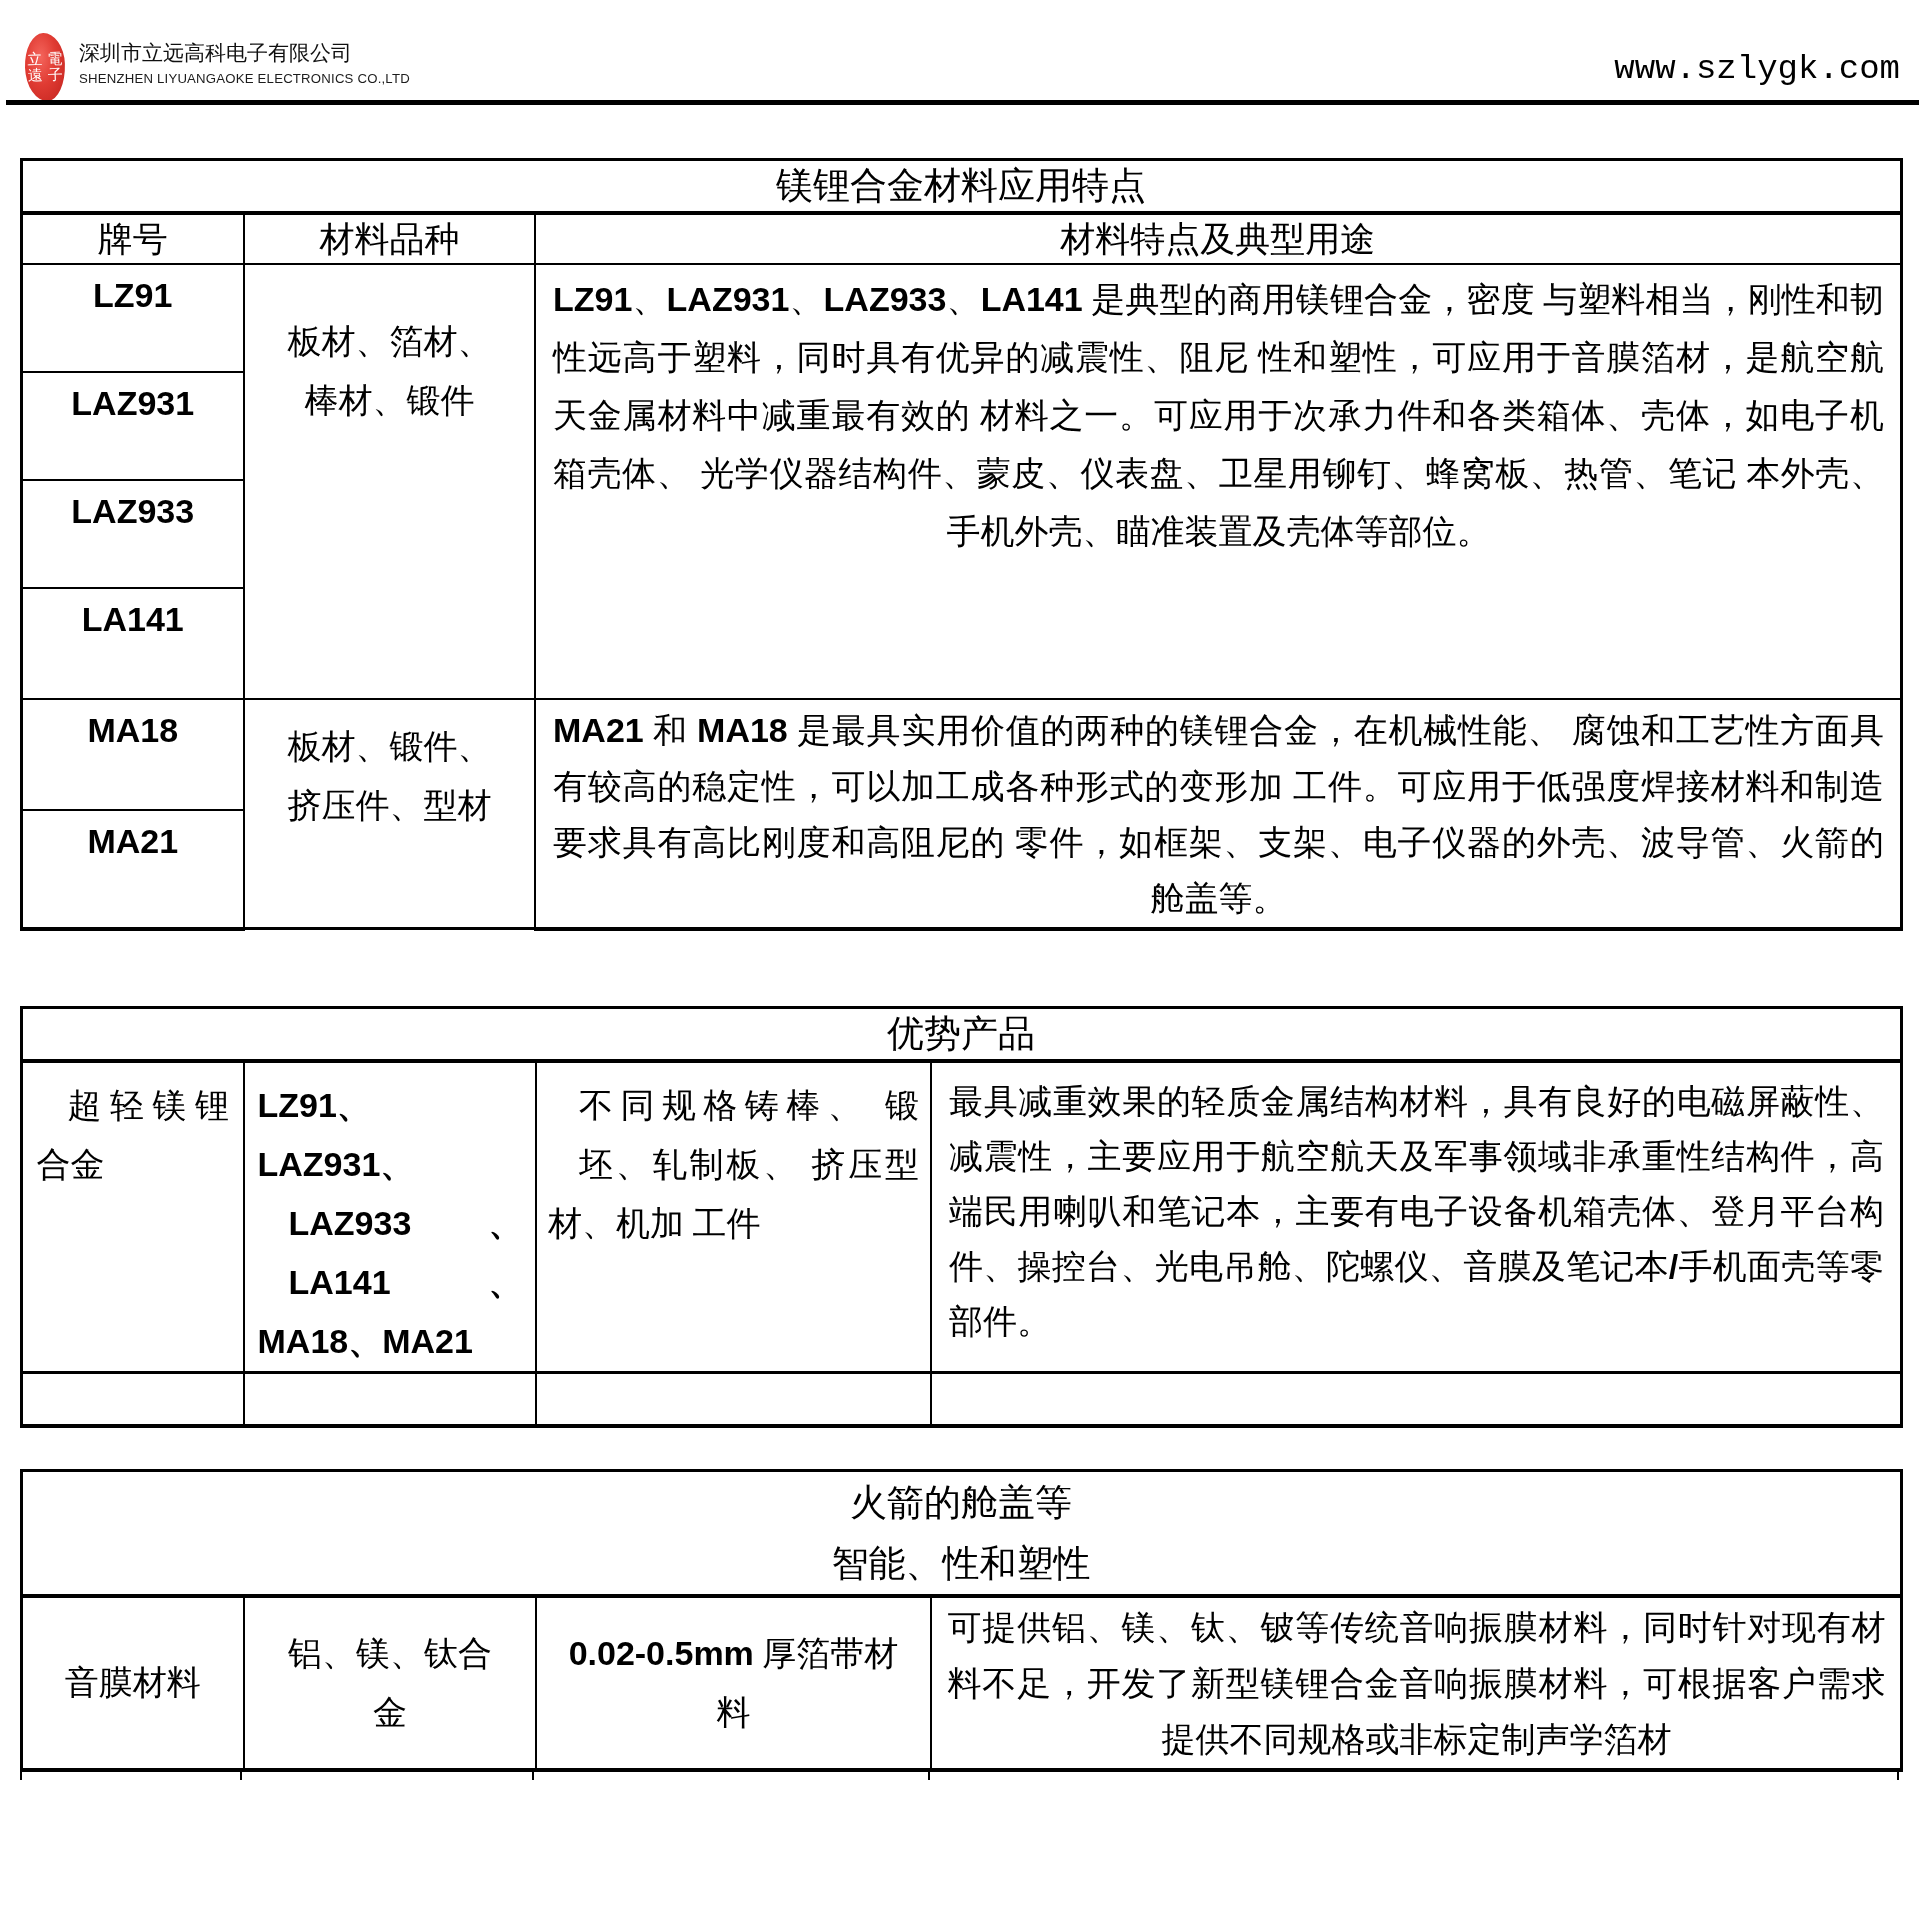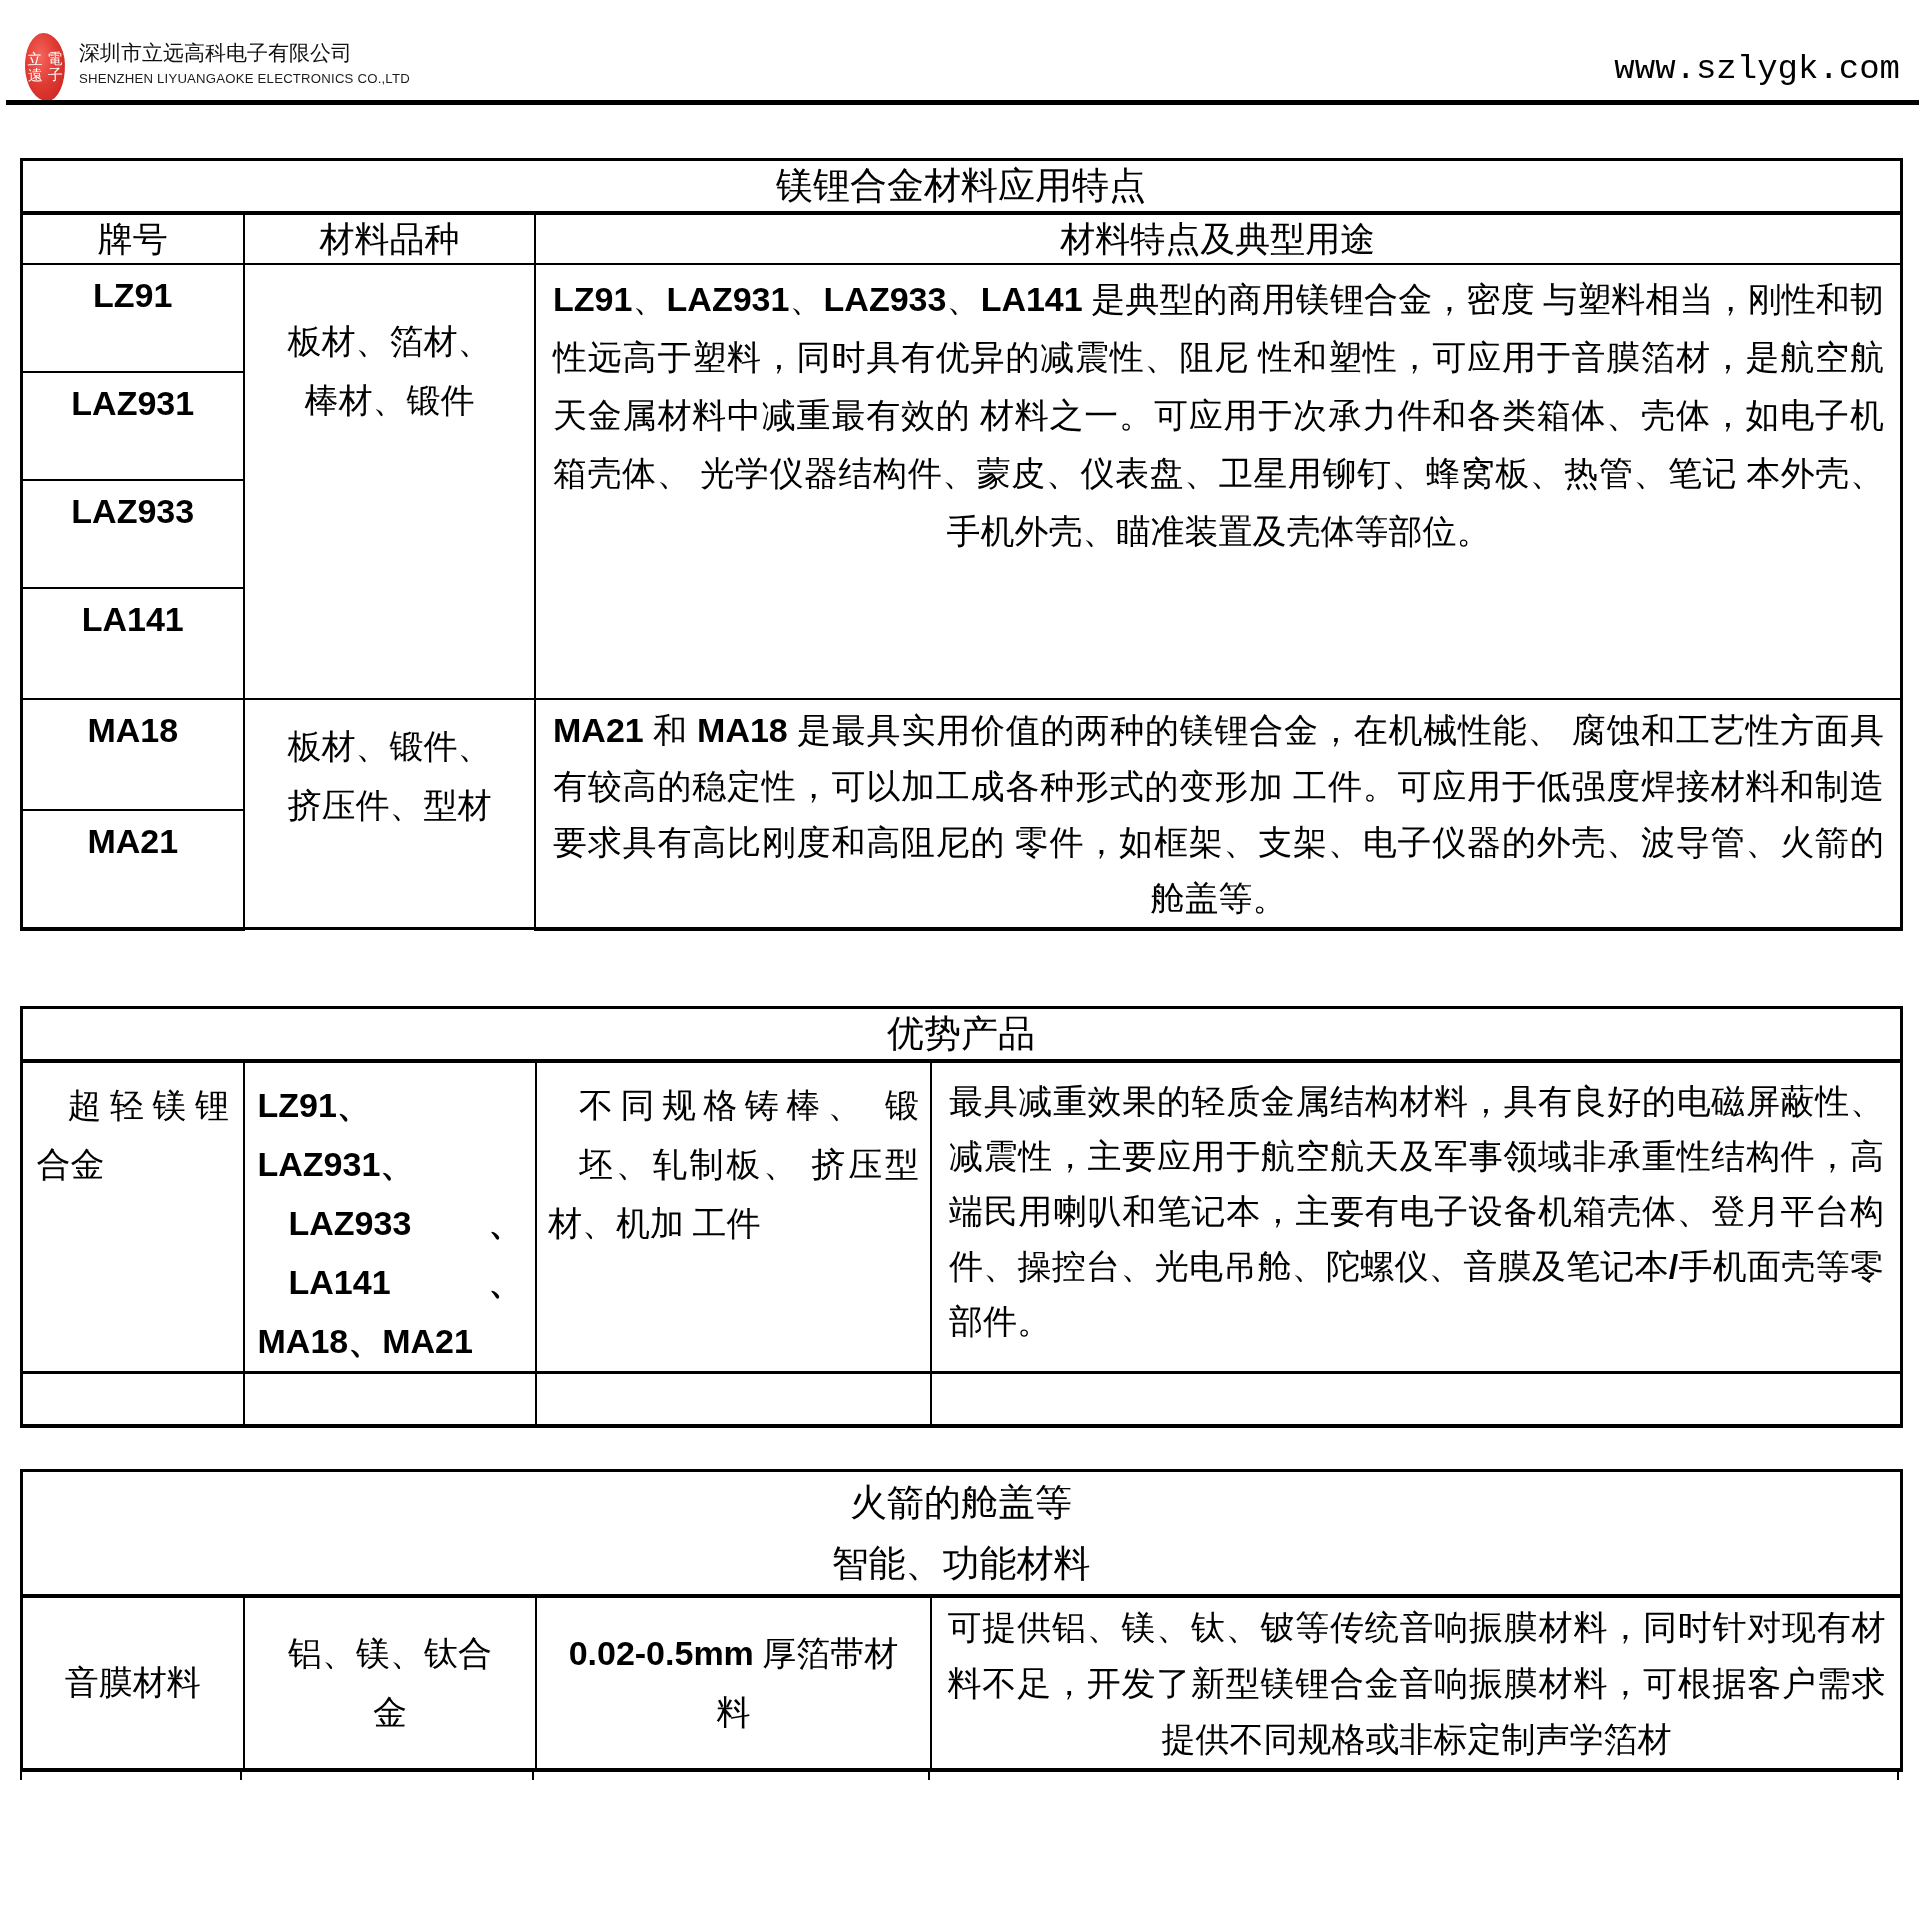--- a/index.html
+++ b/index.html
@@ -165,21 +165,21 @@
     <colgroup>
         <col style="width:223px">
         <col style="width:292px">
         <col style="width:395px">
         <col style="width:970px">
       </colgroup>
     <tbody>
         <tr style="height:120px">
       <td colspan="4" class="t3-title-cell">
         <span class="line">火箭的舱盖等</span>
-        <span class="line">智能、功能材料</span>
+        <span class="line">智能、性和塑性</span>
       </td>
     </tr>
     <tr style="height:171px">
       <td class="t3-mid bthick">音膜材料</td>
       <td class="t3-mid bthick">
         <span class="line">铝、镁、钛合</span>
         <span class="line">金</span>
       </td>
       <td class="t3-mid bthick">
         <span class="line mixed"><span class="lat">0.02-0.5mm</span> 厚箔带材</span>

